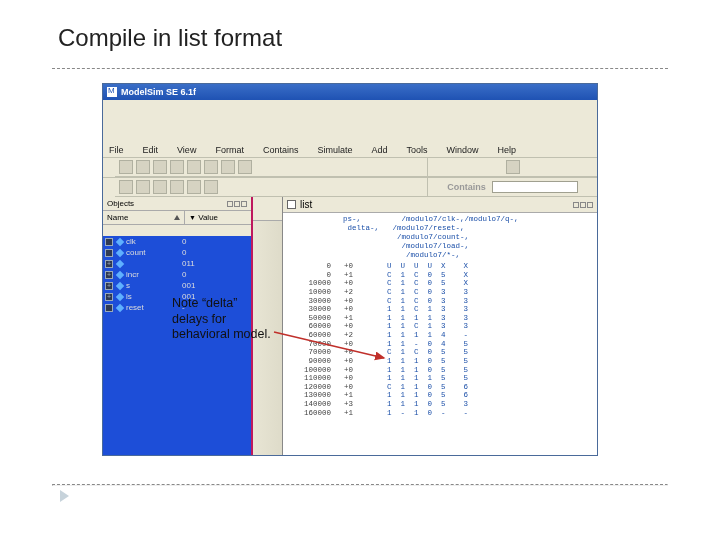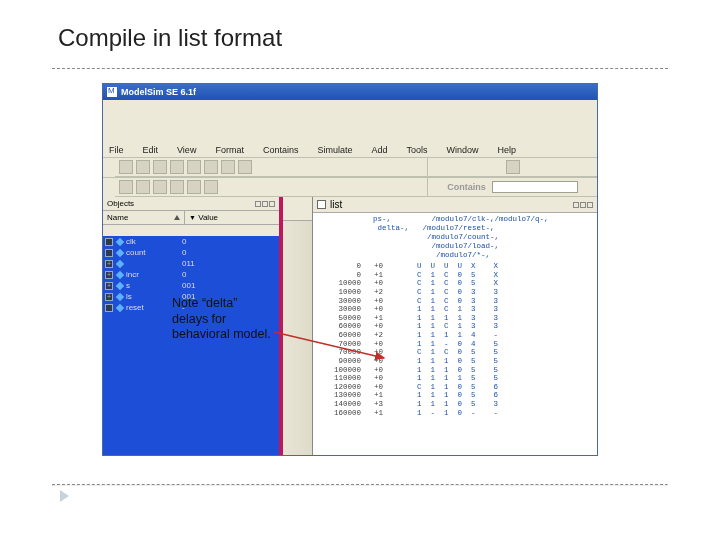--- a/index.html
+++ b/index.html
@@ -16,21 +16,21 @@
     .titlebar .logo::after { content: 'M'; color: #1f52b3; font-size: 8px; position: absolute; top: -1px; left: 1px; }
     .titlebar-text { font-weight: bold; font-size: 9px; }
     .menubar { display: flex; gap: 19px; padding: 2px 6px; background: #ece9d8; color: #222; margin-top: 43px; }
     .menubar span { cursor: default; }
     .toolbars { display: flex; border-top: 1px solid #c0c0b0; padding-left: 12px; }
     .tb-row { display: flex; align-items: center; padding: 2px 4px; gap: 3px; border-bottom: 1px solid #c0c0b0; flex: 1; }
     .tb-ico { width: 14px; height: 14px; background: #d6d3c2; border: 1px solid #b0b0a0; }
     .tb-right { width: 170px; display: flex; align-items: center; justify-content: center; gap: 6px; padding: 2px; border-left: 1px solid #c0c0b0; border-bottom: 1px solid #c0c0b0; color: #999; font-weight: 600; }
     .tb-box { width: 86px; height: 12px; border: 1px solid #a0a090; background: #fff; }
     .panes { display: flex; height: 258px; }
-    .left-pane { width: 180px; border-right: 4px solid #be185d; display: flex; flex-direction: column; }
+    .left-pane { width: 150px; border-right: 2px solid #be185d; display: flex; flex-direction: column; }
     .objects-hdr { padding: 2px 4px; border-bottom: 1px solid #aaa; font-size: 8px; display:flex; justify-content:space-between; align-items:center; }
     .ctrl-ico { display:inline-flex; gap:1px; }
     .ctrl-ico i { width:6px; height:6px; border:1px solid #888; background:#ece9d8; display:inline-block; }
     .columns-hdr { display: flex; font-size: 8px; border-bottom: 1px solid #aaa; background: #ece9d8; }
     .col-name { width: 82px; padding: 2px 4px; border-right: 1px solid #aaa; display:flex; justify-content:space-between; align-items:center; }
     .col-tri { width:0; height:0; border-left:3px solid transparent; border-right:3px solid transparent; border-bottom:5px solid #555; }
     .col-value { flex: 1; padding: 2px 4px; }
     .signals { flex: 1; background: #1d4ed8; color: #ddd; font-size: 8px; overflow: hidden; margin-top: 11px; }
     .sig-row { display: flex; padding: 1px 2px; align-items: center; }
     .boxicon { width: 8px; height: 8px; border: 1px solid #9ab; color:#9ab; font-size:7px; line-height:6px; text-align:center; margin-right:2px; background:#2f3a52; }

